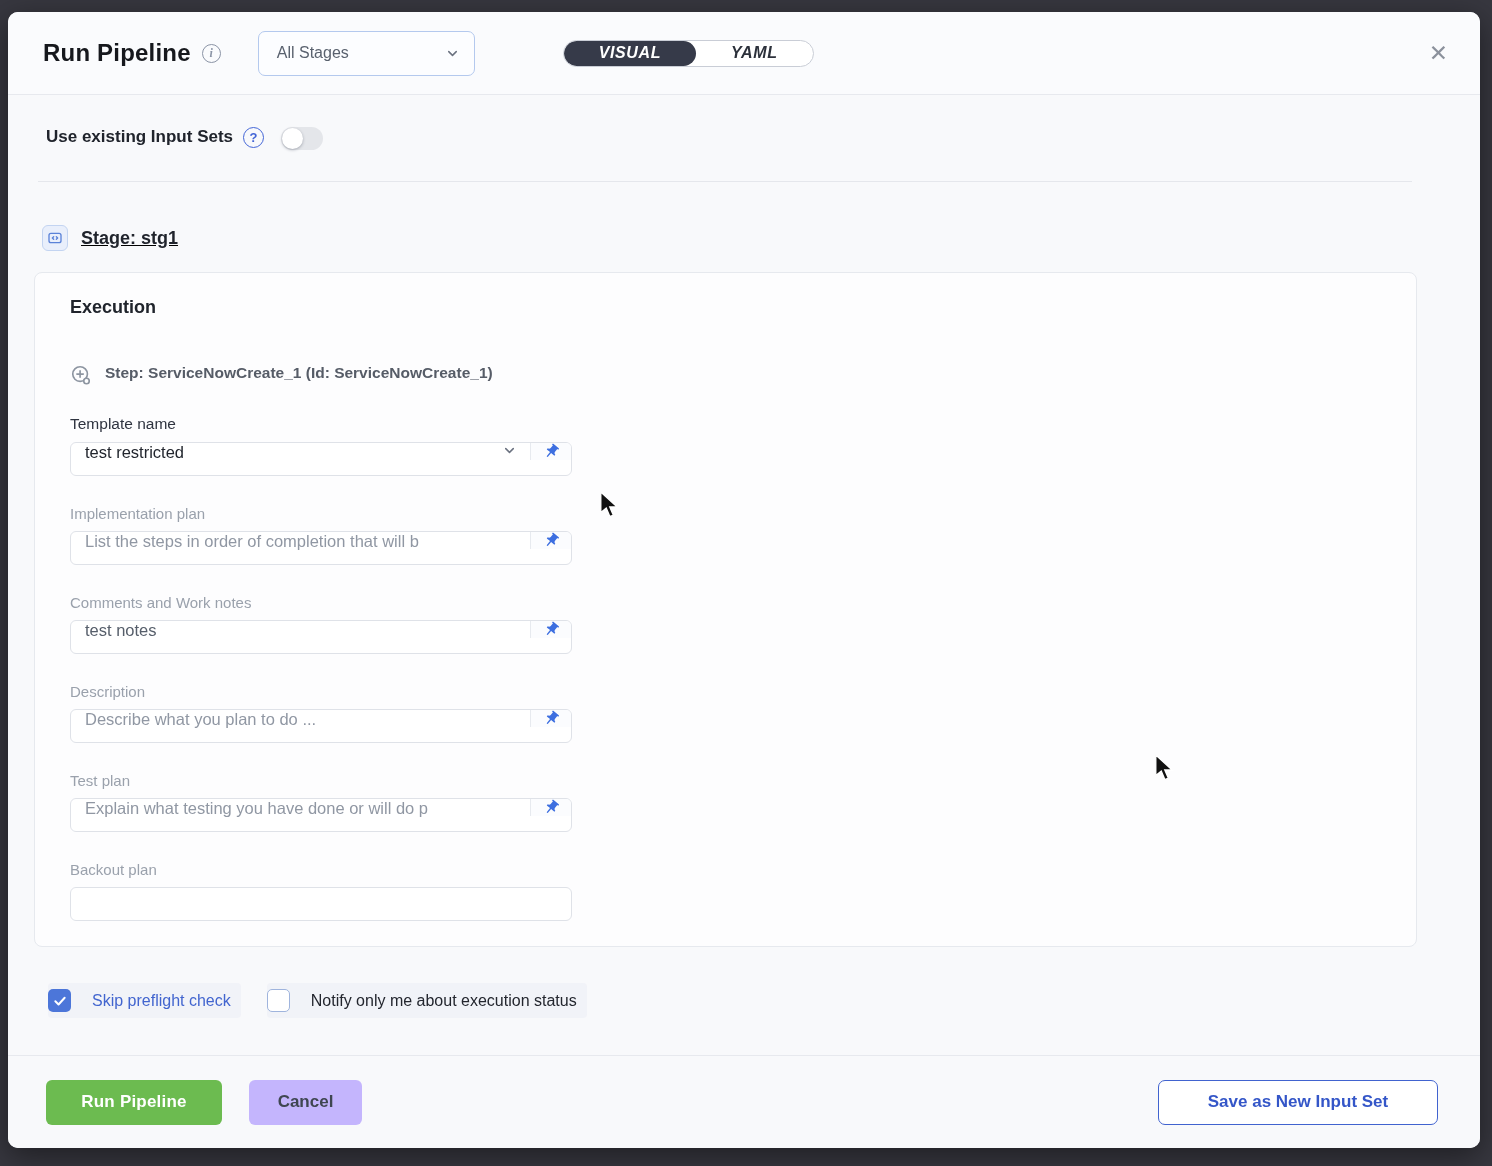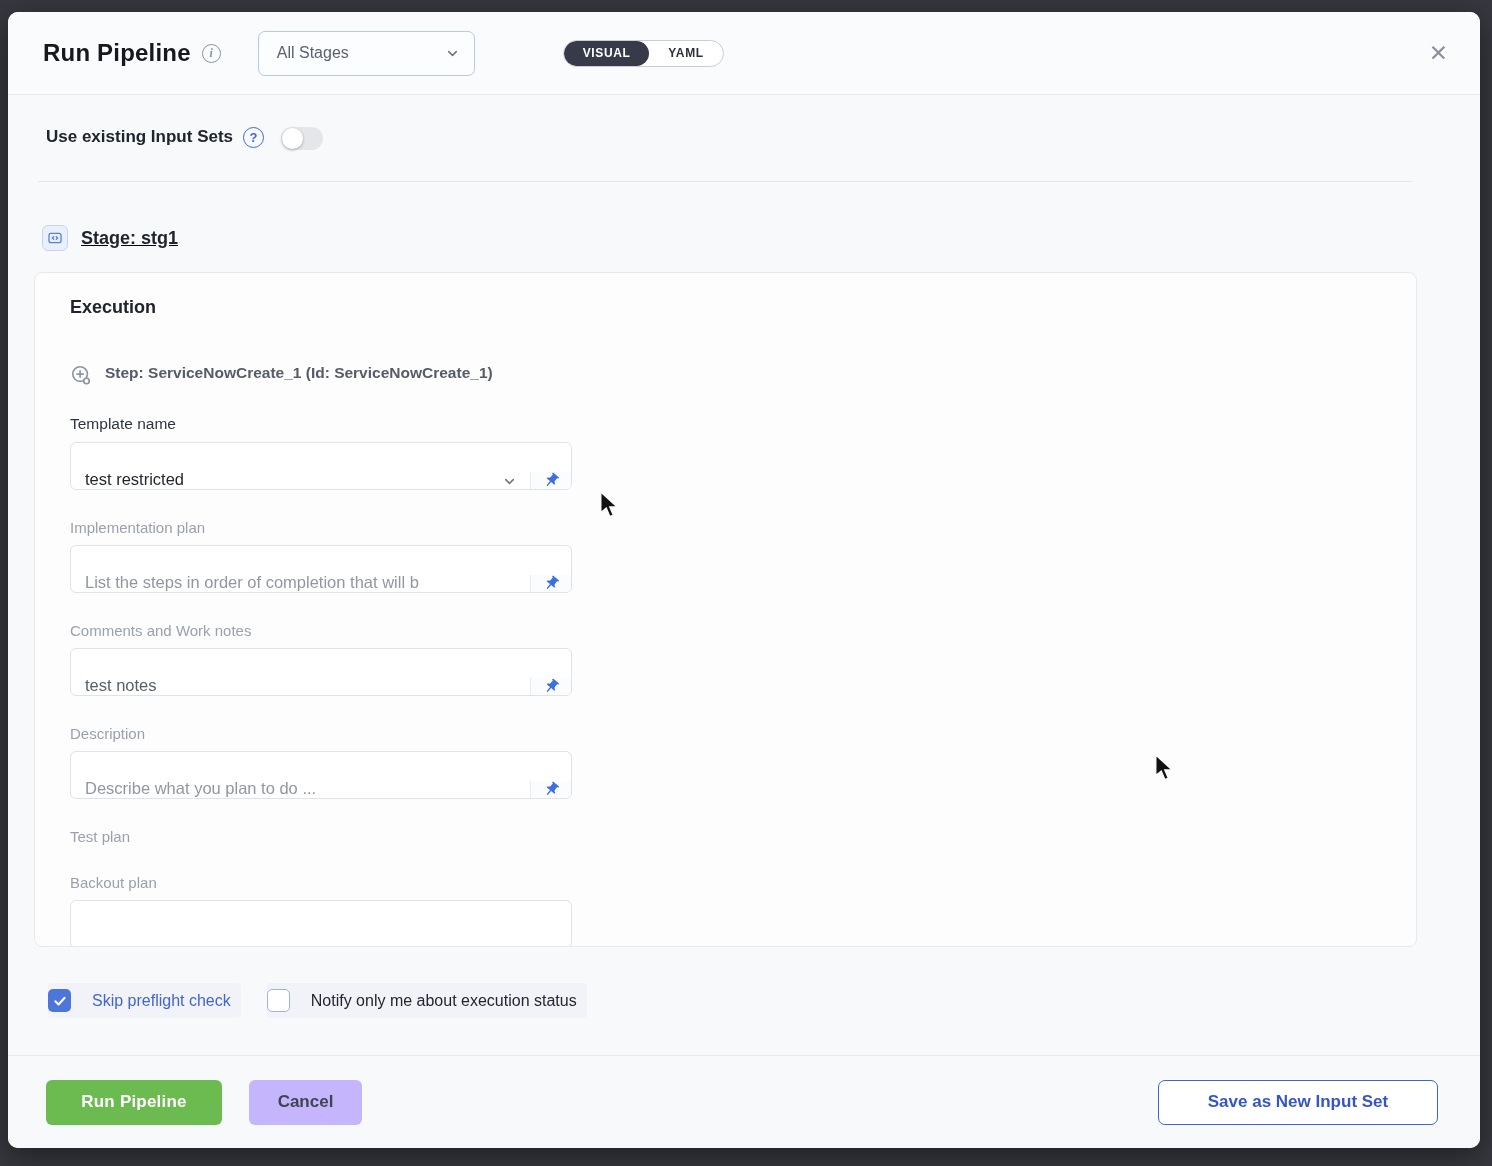--- a/index.html
+++ b/index.html
@@ -52,23 +52,23 @@
   .view-toggle {
     margin-left: 88px;
     height: 27px;
     border: 1px solid #c9cdd6;
     border-radius: 14px;
     background: #fff;
     display: flex; align-items: stretch; overflow: hidden;
   }
   .view-tab {
     display: flex; align-items: center; justify-content: center;
-    padding: 0 19px;
-    font-size: 12px; font-weight: 700; letter-spacing: .6px;
-    color: #2c313b; cursor: pointer; border-radius: 14px;
+    padding: 0 35px;
+    font-size: 16px; font-weight: 700; letter-spacing: .6px;
+    color: #2c313b; cursor: pointer; border-radius: 14px; font-style: italic;
   }
   .view-tab.active { background: #363a49; color: #fff; }
   .close-button {
     margin-left: auto;
     background: none; border: none;
     font-size: 23px; color: #8b919c; cursor: pointer;
     line-height: 1; padding: 4px;
     font-family: "Liberation Sans", sans-serif;
   }
 
@@ -119,25 +119,25 @@
   .execution-title { font-size: 18px; font-weight: 700; color: #20242c; }
   .step-row { display: flex; align-items: flex-start; margin-top: 46px; }
   .step-title { margin-left: 13px; font-size: 15.5px; font-weight: 700; color: #565c67; }
 
   .field-group { margin-top: 29px; }
   .field-group:first-of-type { margin-top: 37px; }
   .field-label { font-size: 15px; color: #9aa1ac; margin-bottom: 9px; }
   .field-label.dark { color: #2f3440; font-weight: 500; font-size: 15.5px; }
 
   .input-wrap {
-    width: 502px; height: 48px;
+    width: 502px; height: 34px;
     background: #fff;
     border: 1px solid #dfe2e8;
     border-radius: 6px;
-    display: flex; align-items: flex-end;
+    display: flex; align-items: flex-start;
     overflow: hidden;
   }
   .input-wrap input {
     flex: 1; border: none; outline: none;
     padding: 0 14px;
     font-size: 16.5px; color: #565e6a;
     font-family: "Liberation Sans", sans-serif;
     background: transparent;
     min-width: 0;
   }
@@ -307,20 +307,28 @@
           <span class="pin-seg">
             <svg width="17" height="17" viewBox="0 0 24 24" fill="#3d6fe0" transform="rotate(40)">
               <path d="M16 9V4h1c.55 0 1-.45 1-1s-.45-1-1-1H7c-.55 0-1 .45-1 1s.45 1 1 1h1v5c0 1.66-1.34 3-3 3v2h5.97v7l1 1 1-1v-7H19v-2c-1.66 0-3-1.34-3-3z"></path>
             </svg>
           </span>
         </div>
       </div>
 
       <div class="field-group">
         <div class="field-label">Test plan</div>
+        <div class="input-wrap">
+          <input type="text" placeholder="Explain what testing you have done or will do p" style="">
+          <span class="pin-seg">
+            <svg width="17" height="17" viewBox="0 0 24 24" fill="#3d6fe0" transform="rotate(40)">
+              <path d="M16 9V4h1c.55 0 1-.45 1-1s-.45-1-1-1H7c-.55 0-1 .45-1 1s.45 1 1 1h1v5c0 1.66-1.34 3-3 3v2h5.97v7l1 1 1-1v-7H19v-2c-1.66 0-3-1.34-3-3z"></path>
+            </svg>
+          </span>
+        </div>
       </div>
 
       <div class="field-group">
         <div class="field-label">Backout plan</div>
         <div class="input-wrap">
           <input type="text" style="">
           <span class="pin-seg"></span>
         </div>
       </div>
     </div>

